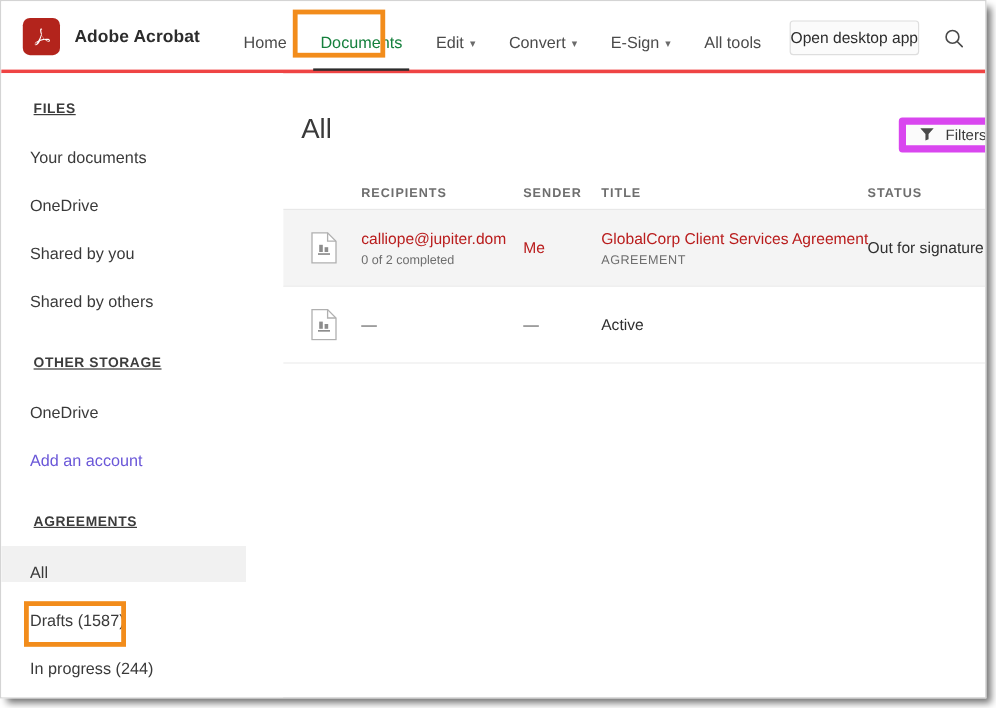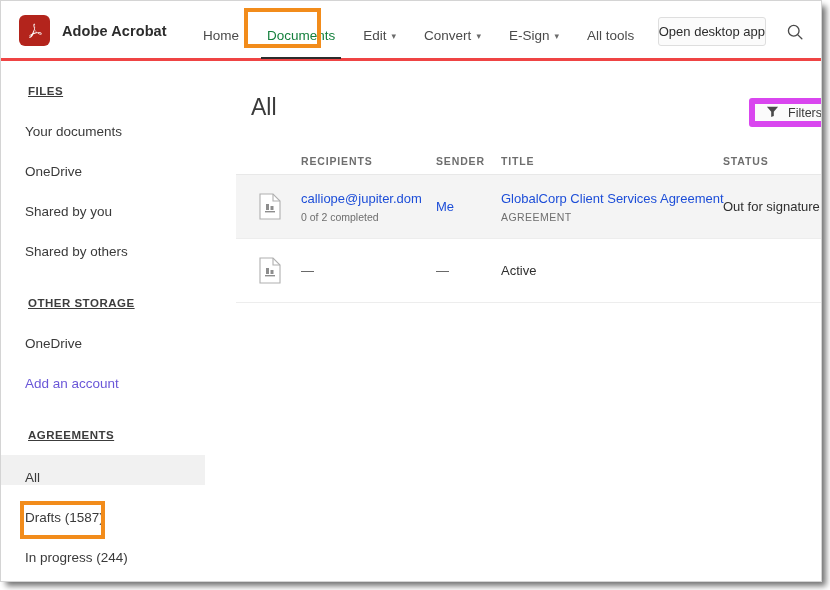--- a/index.html
+++ b/index.html
@@ -258,21 +258,21 @@
     justify-content: flex-start;
     padding-left: 23px;
   }
   .doc-icon {
     width: 22px; height: 27px;
     position: relative;
   }
 
   .cell-main {
     font-size: 13px;
-    color: #1d4ed8;
+    color: #b91c1c;
     white-space: nowrap;
     line-height: 1.35;
   }
   .cell-sub {
     font-size: 10.5px;
     color: #6e6e6e;
     letter-spacing: .45px;
     margin-top: 3px;
     white-space: nowrap;
   }

